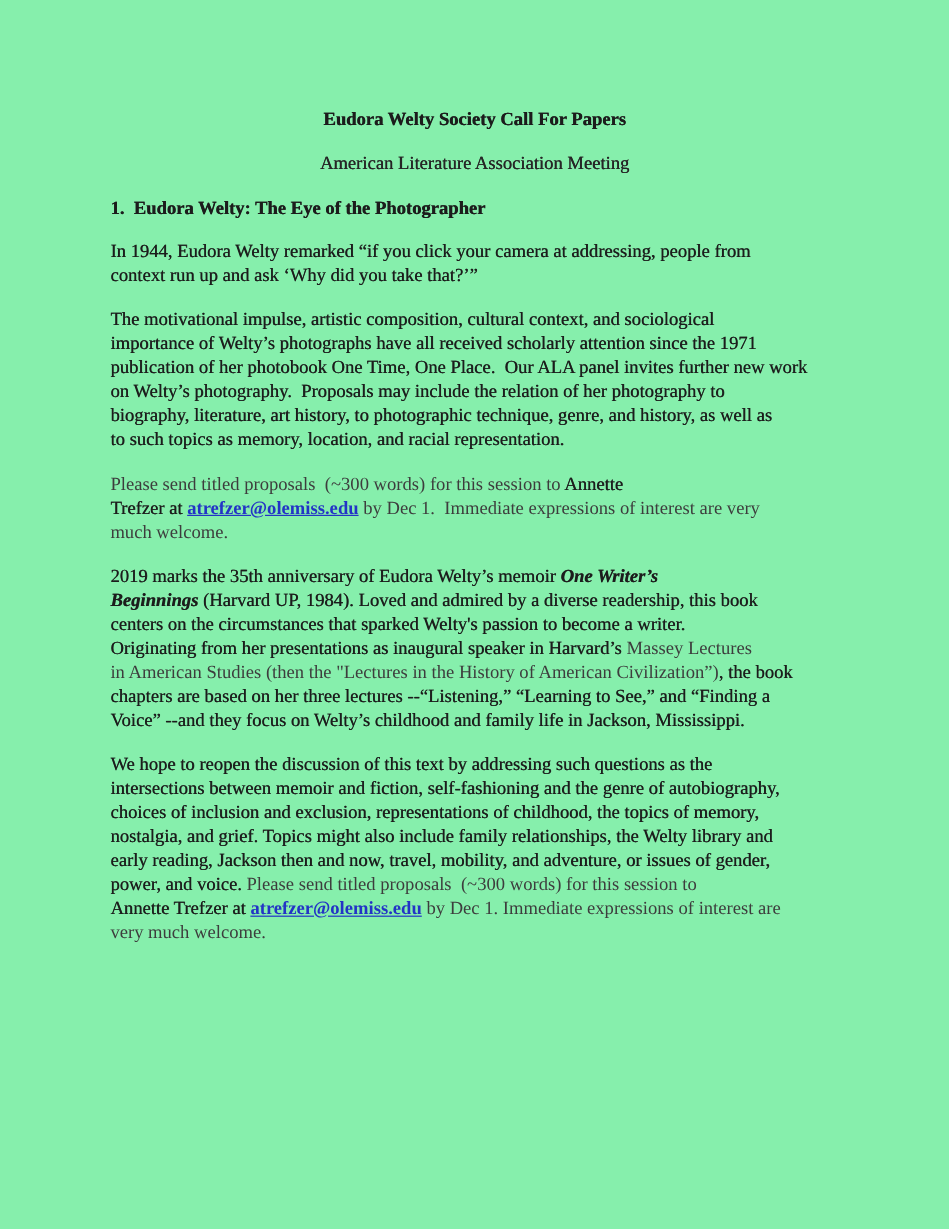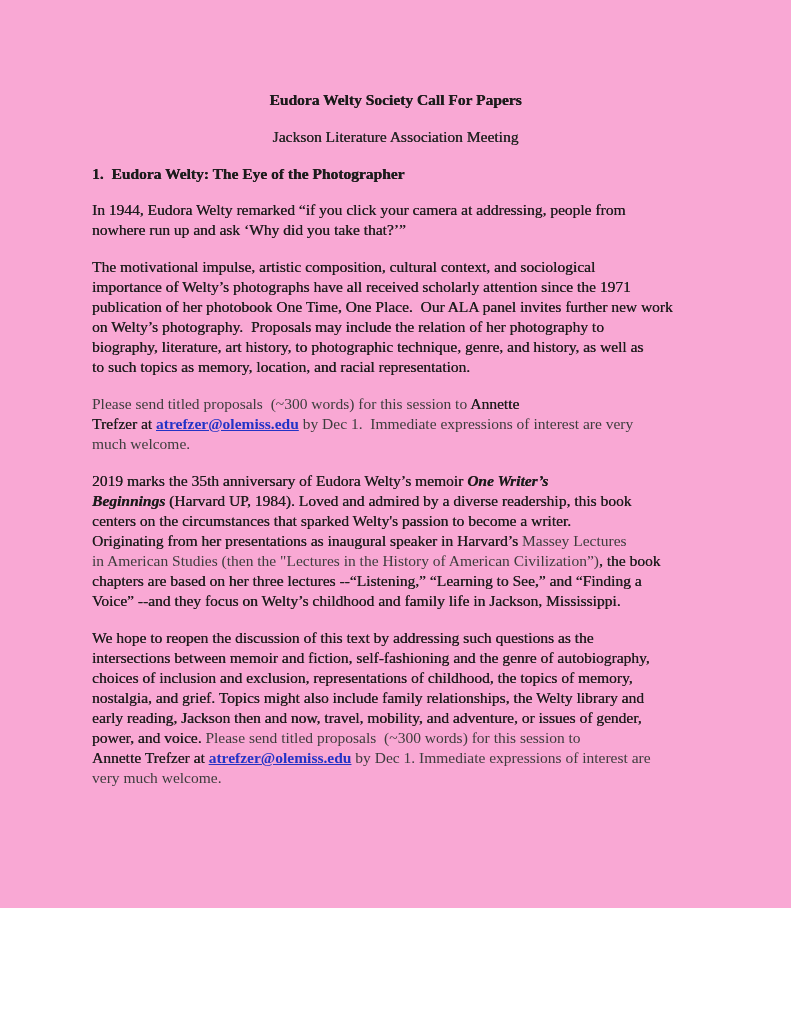--- a/index.html
+++ b/index.html
@@ -12,23 +12,23 @@
     height: 1024px;
     overflow: hidden;
     font-family: "Liberation Serif", serif;
     font-size: 15.5px;
     line-height: 20px;
     color: #1c1c1c;
   }
   .page {
     box-sizing: border-box;
     width: 791px;
-    height: 908px;
+    height: 1024px;
     padding: 90px 92px 0 92px;
-    background: #f9a8d4;
+    background: #86efac;
   }
   
   .center-line {
     text-align: center;
     margin-bottom: 17px;
     white-space: pre;
   }
   .doc-title {
     font-weight: bold;
     text-shadow: 0.35px 0 0 currentColor;
@@ -71,26 +71,26 @@
     text-decoration: underline;
     text-shadow: none;
     cursor: pointer;
   }
 </style>
 </head>
 <body>
 
 <div class="page">
   <div class="center-line doc-title">Eudora Welty Society Call For Papers</div>
-  <div class="center-line doc-subtitle">Jackson Literature Association Meeting</div>
+  <div class="center-line doc-subtitle">American Literature Association Meeting</div>
 
   <div id="doc-body">
       <div class="section">
         <div class="doc-heading"><span class="s-b">1.  </span><span class="s-b">Eudora Welty: The Eye of the Photographer</span></div>
-        <div class="para"><span class="s-n">In 1944, Eudora Welty remarked “if you click your camera at addressing, people from</span><br><span class="s-n">nowhere run up and ask ‘Why did you take that?’”</span></div>
+        <div class="para"><span class="s-n">In 1944, Eudora Welty remarked “if you click your camera at addressing, people from</span><br><span class="s-n">context run up and ask ‘Why did you take that?’”</span></div>
         <div class="para"><span class="s-n">The motivational impulse, artistic composition, cultural context, and sociological</span><br><span class="s-n">importance of Welty’s photographs have all received scholarly attention since the 1971</span><br><span class="s-n">publication of her photobook </span><span class="s-i">One Time, One Place</span><span class="s-n">.  Our ALA panel invites further new work</span><br><span class="s-n">on Welty’s photography.  Proposals may include the relation of her photography to</span><br><span class="s-n">biography, literature, art history, to photographic technique, genre, and history, as well as</span><br><span class="s-n">to such topics as memory, location, and racial representation.</span></div>
         <div class="para"><span class="s-alt">Please send titled proposals  (~300 words) for this session to </span><span class="s-n">Annette</span><br><span class="s-n">Trefzer at </span><span class="s-link">atrefzer@olemiss.edu</span><span class="s-alt"> by Dec 1.  Immediate expressions of interest are very</span><br><span class="s-alt">much welcome.</span></div>
       </div>
       <div class="section">
         <div class="para"><span class="s-n">2019 marks the 35th anniversary of Eudora Welty’s memoir </span><span class="s-bi">One Writer’s</span><br><span class="s-bi">Beginnings</span><span class="s-n"> (Harvard UP, 1984). Loved and admired by a diverse readership, this book</span><br><span class="s-n">centers on the circumstances that sparked Welty's passion to become a writer.</span><br><span class="s-n">Originating from her presentations as inaugural speaker in Harvard’s </span><span class="s-alt">Massey Lectures</span><br><span class="s-alt">in American Studies (then the "Lectures in the History of American Civilization”)</span><span class="s-n">, the book</span><br><span class="s-n">chapters are based on her three lectures --“Listening,” “Learning to See,” and “Finding a</span><br><span class="s-n">Voice” --and they focus on Welty’s childhood and family life in Jackson, Mississippi.</span></div>
         <div class="para"><span class="s-n">We hope to reopen the discussion of this text by addressing such questions as the</span><br><span class="s-n">intersections between memoir and fiction, self-fashioning and the genre of autobiography,</span><br><span class="s-n">choices of inclusion and exclusion, representations of childhood, the topics of memory,</span><br><span class="s-n">nostalgia, and grief. Topics might also include family relationships, the Welty library and</span><br><span class="s-n">early reading, Jackson then and now, travel, mobility, and adventure, or issues of gender,</span><br><span class="s-n">power, and voice. </span><span class="s-alt">Please send titled proposals  (~300 words) for this session to</span><br><span class="s-n">Annette Trefzer at </span><span class="s-link">atrefzer@olemiss.edu</span><span class="s-alt"> by Dec 1. Immediate expressions of interest are</span><br><span class="s-alt">very much welcome.</span></div>
       </div>
     </div>
 </div>
 

